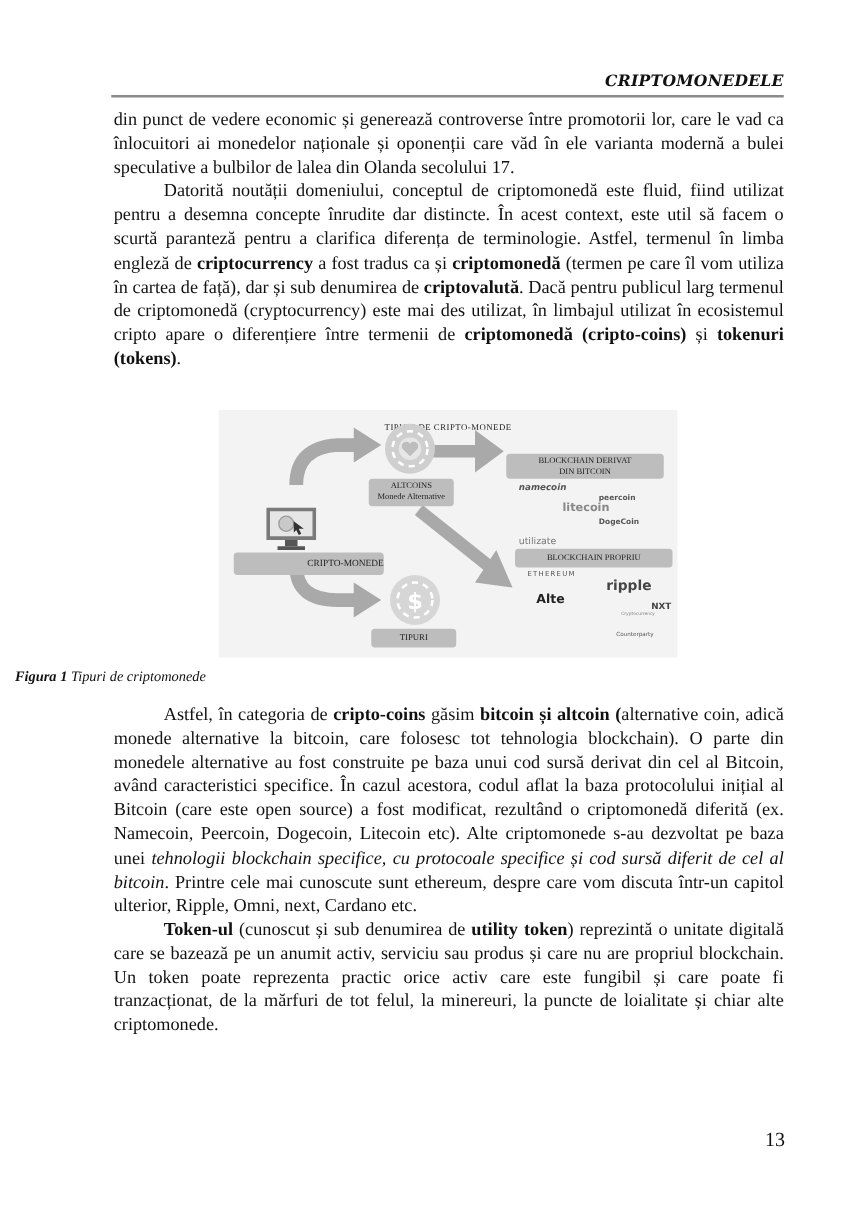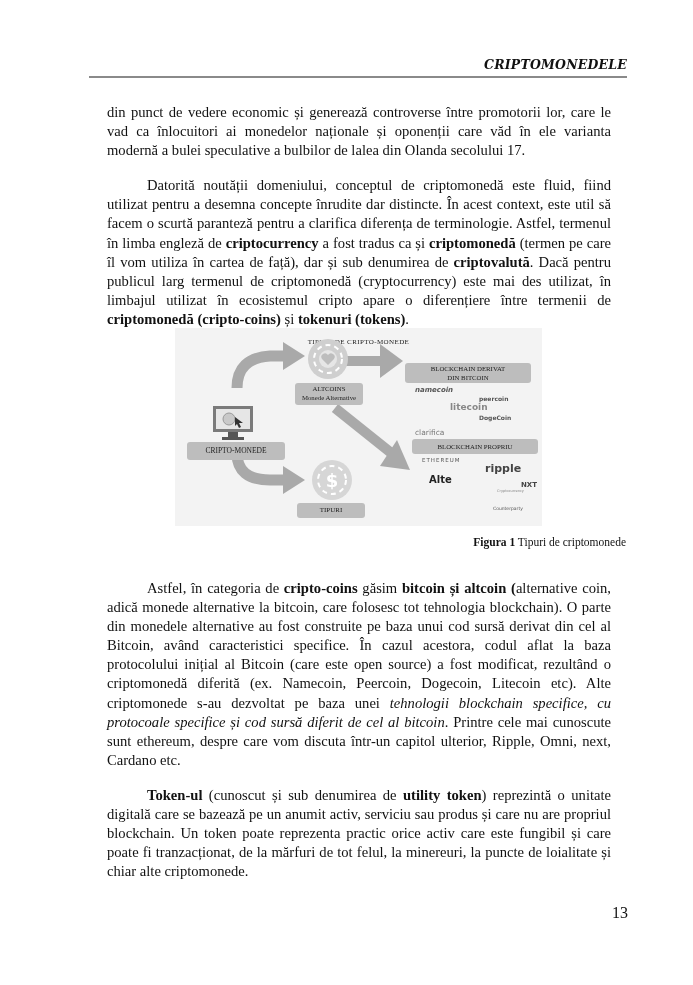--- a/index.html
+++ b/index.html
@@ -7,37 +7,37 @@
          font-family: "DejaVu Serif", "Liberation Serif", serif; color: #111; }
   .page { position: absolute; left: 12px; top: 0; width: 693px; height: 985px; }
 
   .running-head { position: absolute; left: 77px; top: 57px; width: 538px;
     text-align: right; font-style: italic; font-weight: bold; font-size: 12.5px;
     letter-spacing: 0.2px; }
   .head-rule { position: absolute; left: 77px; top: 76px; width: 538px; height: 2px; background: #8a8a8a; }
 
   .body { position: absolute; left: 79px; width: 536px; font-size: 14.6px; line-height: 19.1px;
           text-align: justify; font-family: "Liberation Serif", "DejaVu Serif", serif; }
-  .body p { margin: 16px; }
+  .body p { margin: 0; }
   .indent { text-indent: 40px; }
   .bi { font-weight: bold; }
   .i { font-style: italic; }
   .last { text-align-last: left; }
 
   #block1 { top: 87px; }
   #block2 { top: 563px; }
 
   .figure { position: absolute; left: 163px; top: 328px; width: 367px; height: 198px;
     background: #f3f3f3; overflow: hidden; }
   .fig-title { position: absolute; left: 0; width: 367px; top: 10px; text-align: center;
     font-size: 7px; letter-spacing: 0.4px; color: #222; font-family: "Liberation Serif", serif; }
   .gbox { position: absolute; background: #bdbdbd; color: #222; text-align: center;
     font-family: "Liberation Serif", serif; border-radius: 3px; }
-  .caption { position: absolute; top: 536px; left: 0; width: 614px; text-align: right;
-    font-size: 11.5px; font-family: "Liberation Serif", serif; }
+  .caption { position: absolute; top: 536px; left: 0; width: 614px; text-align: left;
+    font-size: 11.5px; font-family: "Liberation Serif", serif; font-style: italic; }
   .caption b { font-weight: bold; }
   .logo { position: absolute; font-family: "DejaVu Sans", sans-serif; color: #555; white-space: nowrap; }
 
   .page-number { position: absolute; top: 904px; left: 560px; width: 56px; text-align: right;
     font-size: 16px; font-family: "Liberation Serif", serif; }
 </style>
 </head>
 <body>
 
 <div class="page">
@@ -69,21 +69,21 @@
     </svg>
 
     <svg width="40" height="34" viewBox="0 0 40 34" style="position:absolute;left:38px;top:78px">
       <rect x="0" y="0" width="40" height="26" fill="#7a7a7a"></rect>
       <rect x="3" y="3" width="34" height="20" fill="#e6e6e6"></rect>
       <circle cx="16" cy="13" r="6" fill="#c9c9c9" stroke="#9a9a9a" stroke-width="1"></circle>
       <polygon points="22,11 30,17 26,17 28,21 26,22 24,18 22,20" fill="#333"></polygon>
       <rect x="15" y="26" width="10" height="5" fill="#555"></rect>
       <rect x="9" y="31" width="22" height="3" fill="#555"></rect>
     </svg>
-    <div class="gbox" style="left:12px;top:114px;width:98px;height:18px;line-height:18px;font-size:7.5px;">CRIPTO-MONEDE</div>
+    <div class="gbox" style="left:12px;top:114px;width:120px;height:18px;line-height:18px;font-size:7.5px;text-align:right;">CRIPTO-MONEDE</div>
 
     <svg width="42" height="42" viewBox="0 0 42 42" style="position:absolute;left:132px;top:10px">
       <circle cx="21" cy="21" r="20" fill="#cfcfcf"></circle>
       <circle cx="21" cy="21" r="14" fill="none" stroke="#ffffff" stroke-width="2" stroke-dasharray="5 4"></circle>
       <circle cx="21" cy="21" r="9" fill="#e6e6e6"></circle>
       <path d="M21 27 L15 21 A3.5 3.5 0 0 1 21 17 A3.5 3.5 0 0 1 27 21 Z" fill="#bdbdbd"></path>
     </svg>
     <div class="gbox" style="left:120px;top:55px;width:68px;height:22px;font-size:6.8px;line-height:8.5px;padding-top:2px;box-sizing:border-box;">
       <div>ALTCOINS</div>
       <div>Monede Alternative</div>
@@ -97,21 +97,21 @@
     <div class="gbox" style="left:122px;top:175px;width:68px;height:15px;line-height:15px;font-size:7px;">TIPURI</div>
 
     <div class="gbox" style="left:230px;top:35px;width:126px;height:20px;font-size:6.8px;line-height:9px;padding-top:1px;box-sizing:border-box;">
       <div>BLOCKCHAIN  DERIVAT</div>
       <div>DIN BITCOIN</div>
     </div>
     <div class="logo" style="left:240px;top:58px;font-size:7px;font-style:italic;font-weight:bold;">namecoin</div>
     <div class="logo" style="left:304px;top:67px;font-size:6px;font-weight:bold;">peercoin</div>
     <div class="logo" style="left:240px;top:74px;font-size:9px;font-weight:bold;color:#888;margin-left:35px;">litecoin</div>
     <div class="logo" style="left:304px;top:86px;font-size:6px;font-weight:bold;">DogeCoin</div>
-    <div class="logo" style="left:240px;top:100px;font-size:7.5px;color:#777;">clarifica</div>
+    <div class="logo" style="left:240px;top:100px;font-size:7.5px;color:#777;">utilizate</div>
 
     <div class="gbox" style="left:237px;top:111px;width:126px;height:15px;line-height:15px;font-size:6.8px;">BLOCKCHAIN  PROPRIU</div>
     <div class="logo" style="left:247px;top:129px;font-size:5.5px;letter-spacing:1px;">ETHEREUM</div>
     <div class="logo" style="left:310px;top:134px;font-size:11px;font-weight:bold;color:#444;">ripple</div>
     <div class="logo" style="left:254px;top:146px;font-size:10px;font-weight:bold;color:#222;">Alte</div>
     <div class="logo" style="left:322px;top:153px;font-size:7px;font-weight:bold;color:#444;margin-left:24px;">NXT</div>
     <div class="logo" style="left:322px;top:161px;font-size:3.5px;color:#888;">Cryptocurrency</div>
     <div class="logo" style="left:318px;top:178px;font-size:4.5px;">Counterparty</div>
   </div>
 

